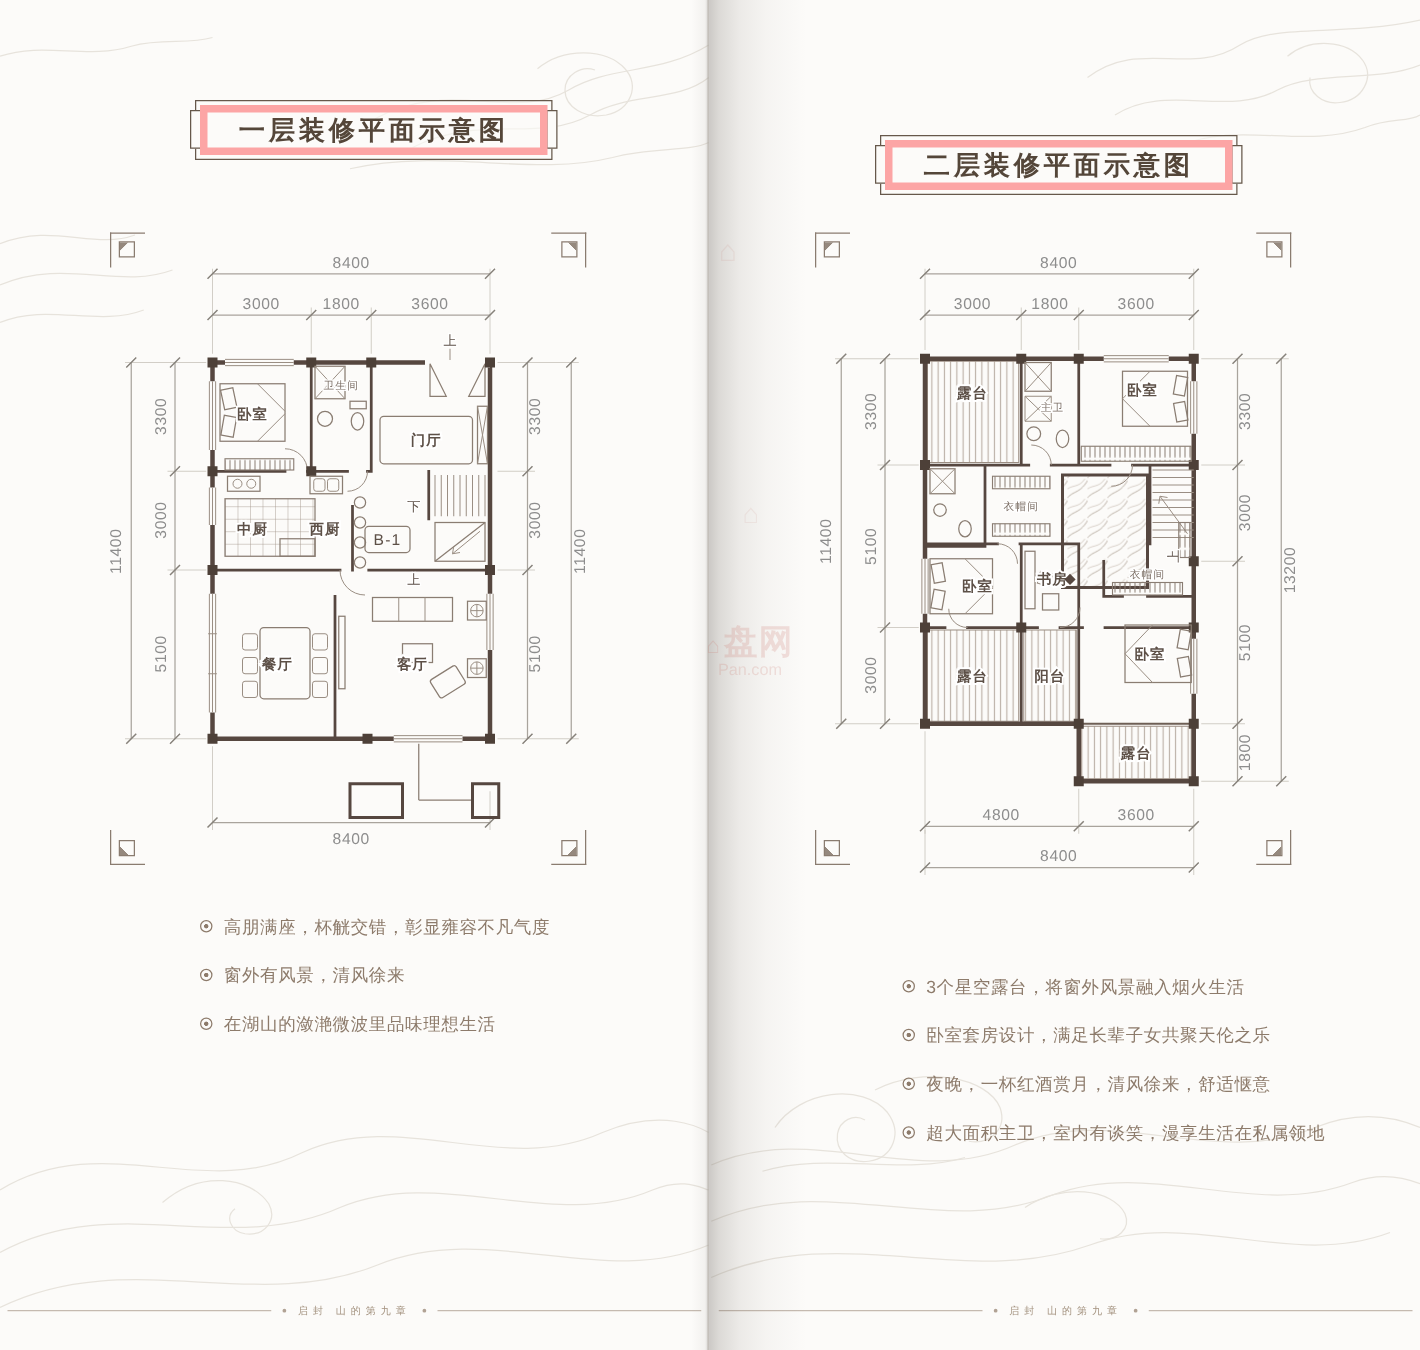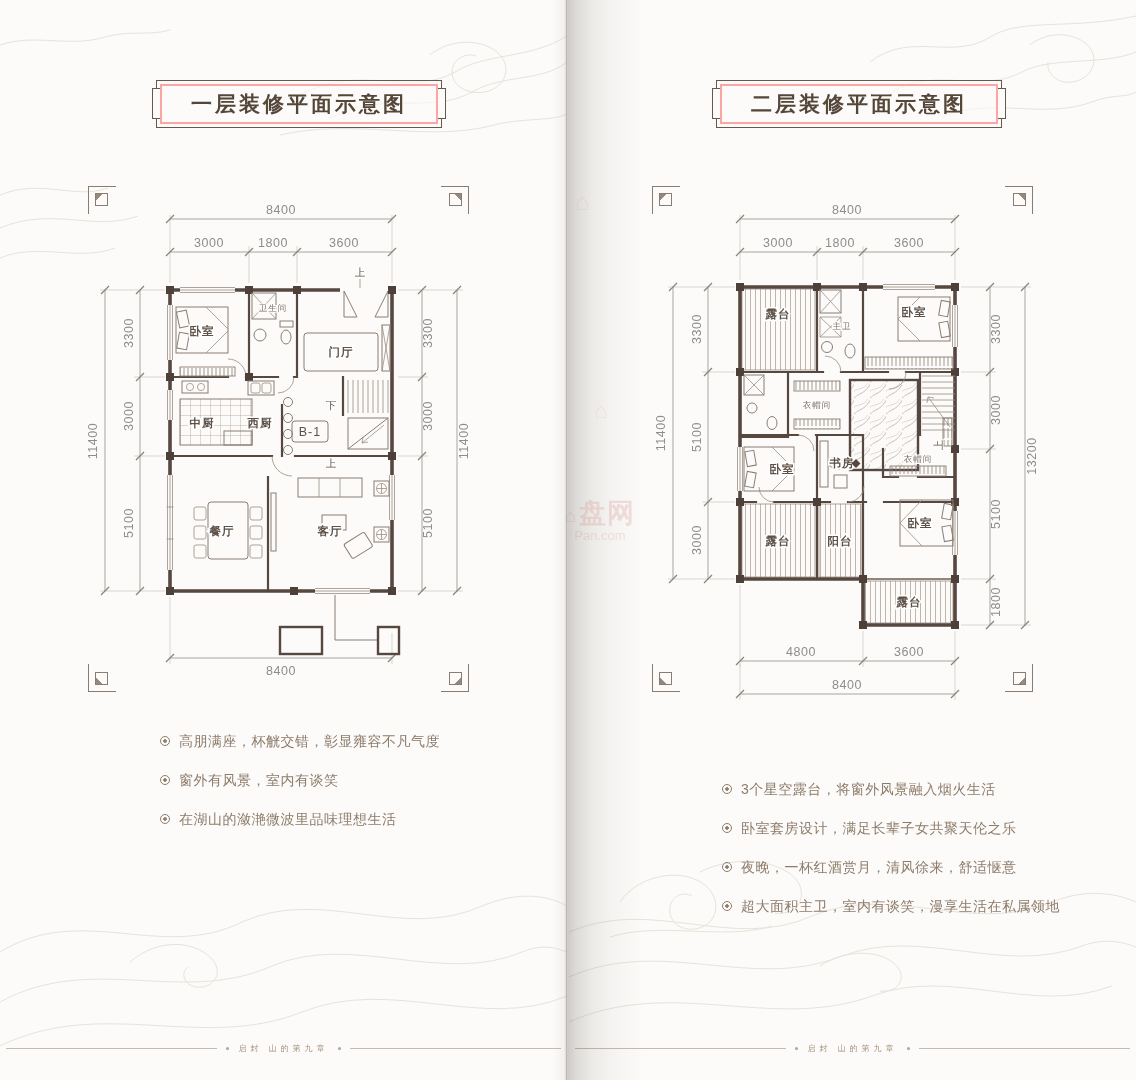--- a/index.html
+++ b/index.html
@@ -15,21 +15,21 @@
   
   #fold{position:absolute;left:553px;top:0;width:92px;height:1080px;pointer-events:none;
     background:linear-gradient(90deg,rgba(120,112,104,0) 0%,rgba(120,112,104,.07) 12%,
       rgba(95,88,82,.30) 16%,rgba(105,98,90,.22) 24%,rgba(120,112,104,.12) 42%,
       rgba(120,112,104,.05) 65%,rgba(120,112,104,0) 100%);}
   #fold-edge{position:absolute;left:566px;top:0;width:1px;height:1080px;background:#b6b1aa;opacity:.8;}
 
   
   .title-box{position:absolute;top:80px;width:284px;height:46px;border:1.6px solid #66584b;
      background:rgba(252,251,249,.6);}
-  .title-box .inner{position:absolute;inset:3px;border:2px solid #fca5a5;
+  .title-box .inner{position:absolute;inset:3px;border:6px solid #fca5a5;
      display:flex;align-items:center;justify-content:center;}
   .title-box .cap{position:absolute;top:7px;width:7px;height:29px;background:#fcfbf9;
      border:1.5px solid #66584b;}
   .title-box .cap.l{left:-5px;} .title-box .cap.r{right:-5px;}
   .title-text{font-size:21px;font-weight:700;letter-spacing:3px;color:#544639;}
 
   
   .cmark{position:absolute;width:30px;height:30px;}
   .cmark::before{content:"";position:absolute;left:0;top:0;width:27px;height:27px;
      border-left:1.6px solid #8a7c70;border-top:1.6px solid #8a7c70;}
@@ -309,38 +309,38 @@
       </g>
     </svg>
 
     <ul class="bullets" style="left:160px;top:733px;">
       <li>
           <span class="bullet-dot"></span>
           <span>高朋满座，杯觥交错，彰显雍容不凡气度</span>
         </li>
       <li>
           <span class="bullet-dot"></span>
-          <span>窗外有风景，室内有谈笑</span>
+          <span>窗外有风景，清风徐来</span>
         </li>
       <li>
           <span class="bullet-dot"></span>
           <span>在湖山的潋滟微波里品味理想生活</span>
         </li>
     </ul>
 
     <div class="footer">
       <span class="fdot"></span>
       <span class="ftext">启封 山的第九章</span>
       <span class="fdot"></span>
     </div>
   </div>
 
   <div class="page" id="page-right">
 
-    <div class="title-box" style="left:147px;">
+    <div class="title-box" style="left:135px;margin-top:28px;">
       <span class="cap l"></span>
       <span class="cap r"></span>
       <div class="inner">
           <span class="title-text">二层装修平面示意图</span>
         </div>
     </div>
 
     <div class="cmark tl" style="left:83px;top:186px;"></div>
     <div class="cmark tr" style="left:434px;top:186px;"></div>
     <div class="cmark bl" style="left:83px;top:662px;"></div>

